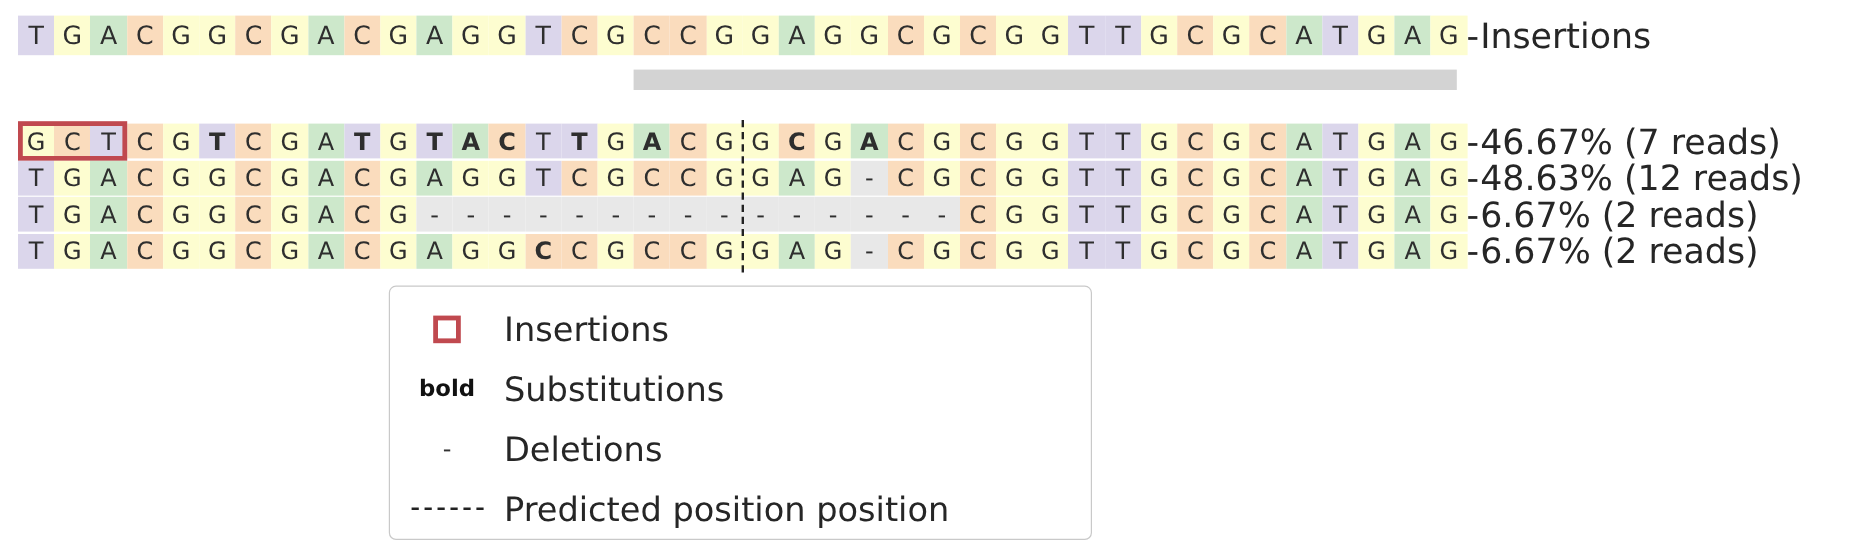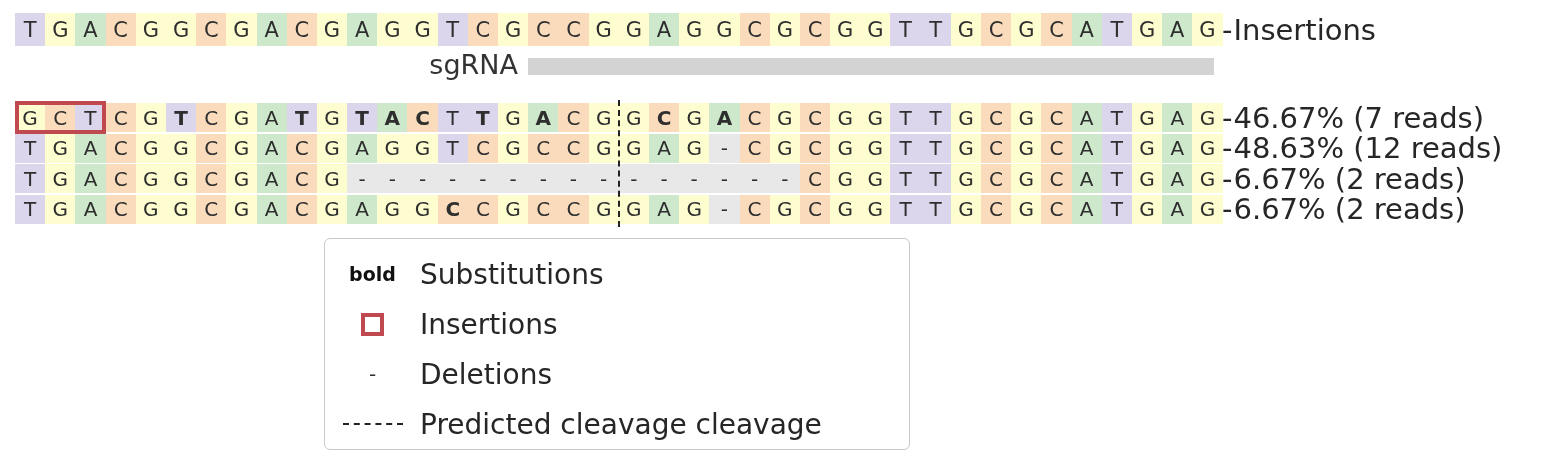--- a/index.html
+++ b/index.html
@@ -84,21 +84,20 @@
       <span class="cell" style="background: rgb(250, 220, 189);">C</span>
       <span class="cell" style="background: rgb(253, 253, 208);">G</span>
       <span class="cell" style="background: rgb(250, 220, 189);">C</span>
       <span class="cell" style="background: rgb(205, 232, 203);">A</span>
       <span class="cell" style="background: rgb(219, 214, 235);">T</span>
       <span class="cell" style="background: rgb(253, 253, 208);">G</span>
       <span class="cell" style="background: rgb(205, 232, 203);">A</span>
       <span class="cell" style="background: rgb(253, 253, 208);">G</span>
     </div>
 
-  <div class="sgrna-label">sgRNA</div>
   <div class="sgrna-bar" style="background: rgb(211, 211, 211);"></div>
 
   <div id="reads-container">
       <div class="seq-row read-row" style="top: 103px;">
         <span class="cell" style="background: rgb(253, 253, 208);">G</span>
         <span class="cell" style="background: rgb(250, 220, 189);">C</span>
         <span class="cell" style="background: rgb(219, 214, 235);">T</span>
         <span class="cell" style="background: rgb(250, 220, 189);">C</span>
         <span class="cell" style="background: rgb(253, 253, 208);">G</span>
         <span class="cell bold" style="background: rgb(219, 214, 235);">T</span>
@@ -285,39 +284,39 @@
         <span class="lbl-dash">-</span>
         <span>6.67% (2 reads)</span>
       </div>
       <div class="row-label" style="top: 194.8px; height: 29px;">
         <span class="lbl-dash">-</span>
         <span>6.67% (2 reads)</span>
       </div>
     </div>
 
   <div class="legend">
+    <div class="legend-item">
+      <span class="legend-symbol">
+        <span class="sym-redbox" style="border-color: rgb(192, 73, 79);"></span>
+      </span>
+      <span class="legend-label">Insertions</span>
+    </div>
     <div class="legend-item">
       <span class="legend-symbol">
         <span class="sym-bold">bold</span>
       </span>
       <span class="legend-label">Substitutions</span>
     </div>
     <div class="legend-item">
       <span class="legend-symbol">
-        <span class="sym-redbox" style="border-color: rgb(192, 73, 79);"></span>
-      </span>
-      <span class="legend-label">Insertions</span>
-    </div>
-    <div class="legend-item">
-      <span class="legend-symbol">
         <span class="sym-dash">-</span>
       </span>
       <span class="legend-label">Deletions</span>
     </div>
     <div class="legend-item">
       <span class="legend-symbol">
         <span class="sym-dashline"></span>
       </span>
-      <span class="legend-label">Predicted cleavage cleavage</span>
+      <span class="legend-label">Predicted position position</span>
     </div>
   </div>
 
 </div>
 
 </body></html>

